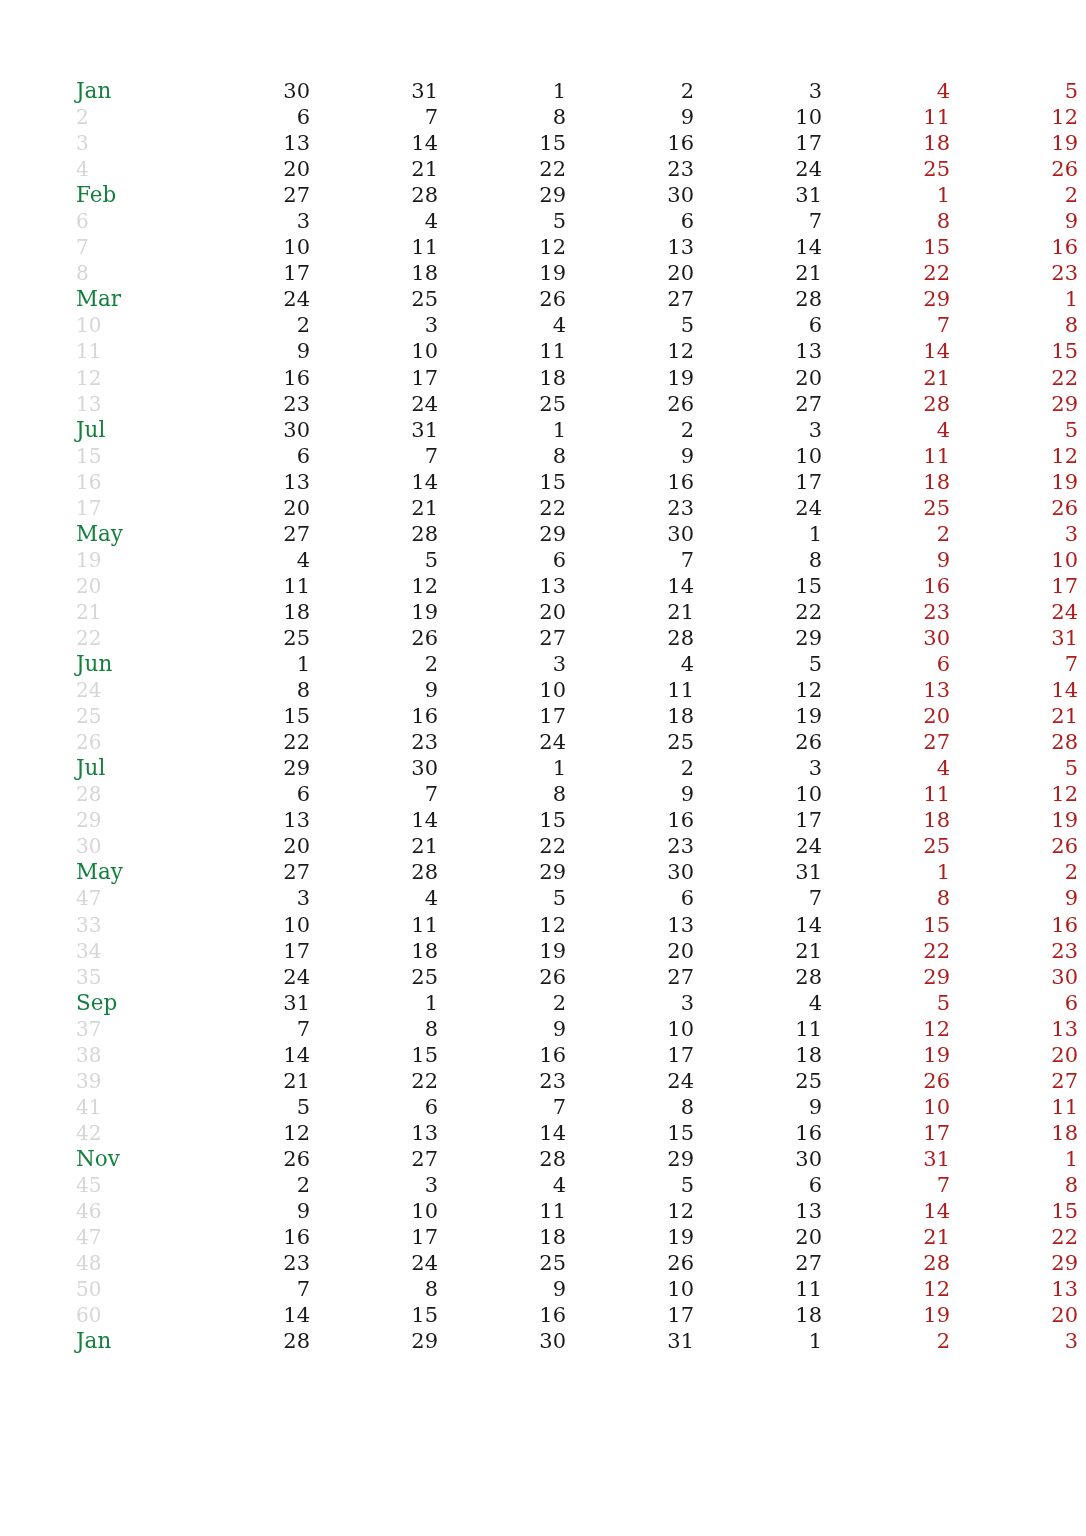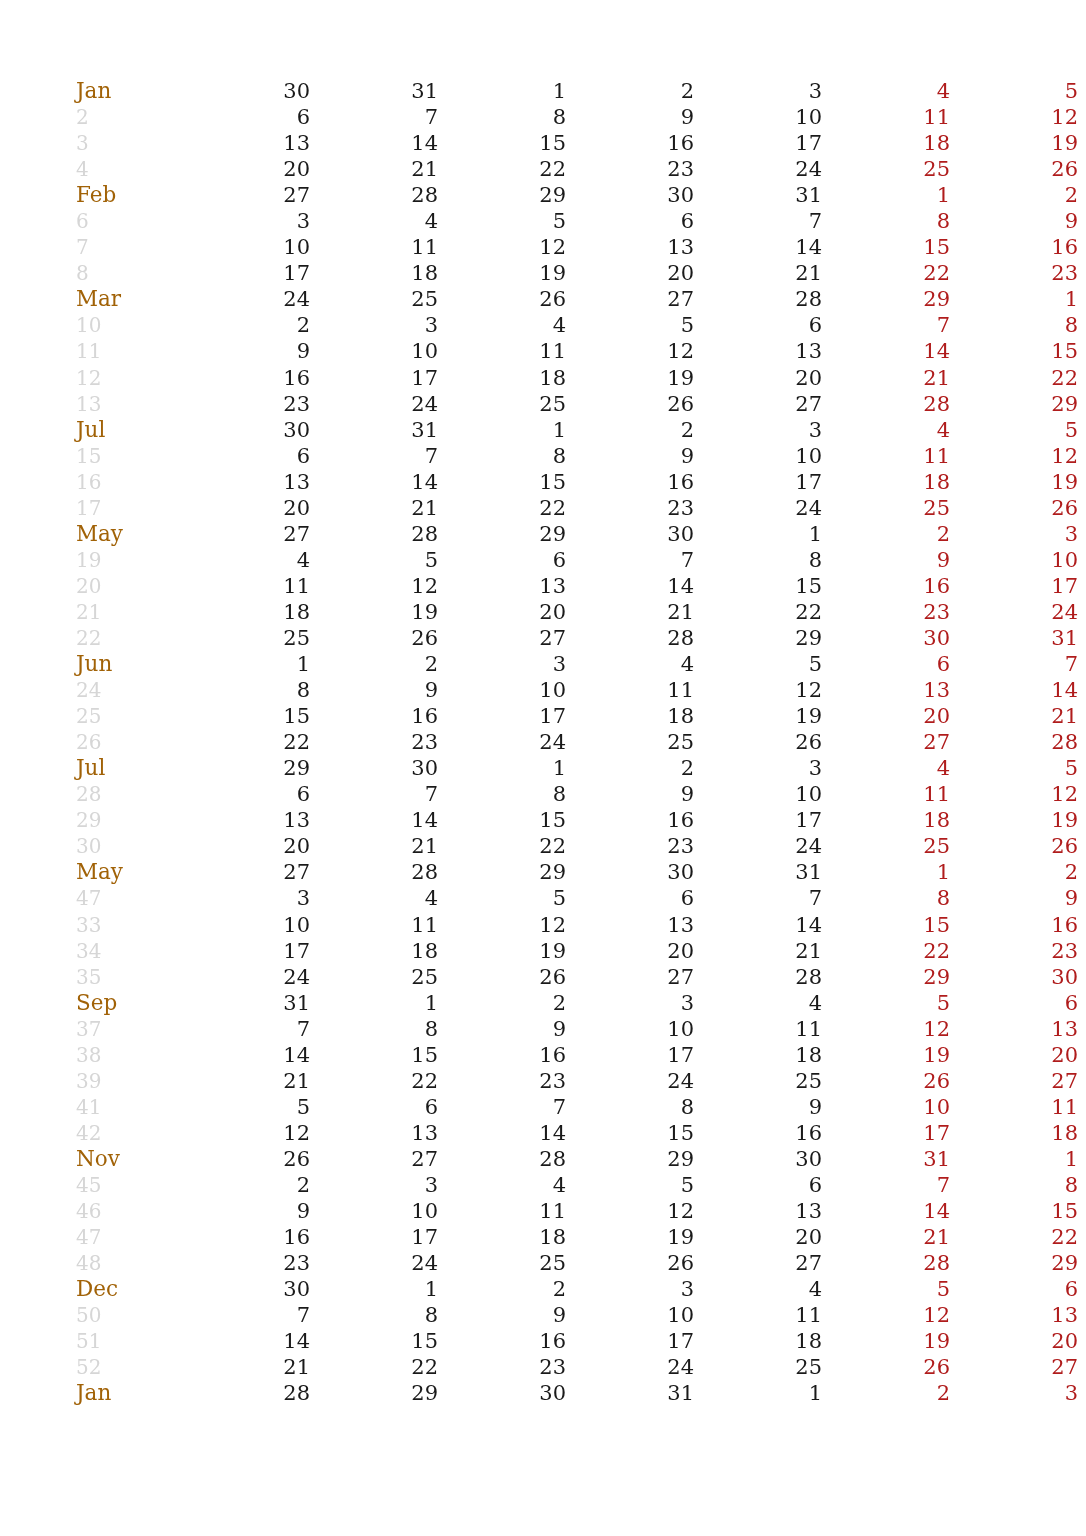--- a/index.html
+++ b/index.html
@@ -47,21 +47,21 @@
     white-space: nowrap;
   }
 
   
   td.row-label {
     width: 106px;
     text-align: left;
     padding-right: 0;
   }
   td.row-label.month {
-    color: #a16207;
+    color: #15803d;
     font-size: 21.5px;
   }
   td.row-label.week {
     color: #d6d6d6;
     font-size: 20px;
   }
 
   
   td.day {
     width: 128px;
@@ -536,58 +536,38 @@
           <td class="row-label week">48</td>
           <td class="day weekday">23</td>
           <td class="day weekday">24</td>
           <td class="day weekday">25</td>
           <td class="day weekday">26</td>
           <td class="day weekday">27</td>
           <td class="day weekend">28</td>
           <td class="day weekend">29</td>
         </tr>
         <tr>
-          <td class="row-label month">Dec</td>
-          <td class="day weekday">30</td>
-          <td class="day weekday">1</td>
-          <td class="day weekday">2</td>
-          <td class="day weekday">3</td>
-          <td class="day weekday">4</td>
-          <td class="day weekend">5</td>
-          <td class="day weekend">6</td>
-        </tr>
-        <tr>
           <td class="row-label week">50</td>
           <td class="day weekday">7</td>
           <td class="day weekday">8</td>
           <td class="day weekday">9</td>
           <td class="day weekday">10</td>
           <td class="day weekday">11</td>
           <td class="day weekend">12</td>
           <td class="day weekend">13</td>
         </tr>
         <tr>
-          <td class="row-label week">51</td>
+          <td class="row-label week">60</td>
           <td class="day weekday">14</td>
           <td class="day weekday">15</td>
           <td class="day weekday">16</td>
           <td class="day weekday">17</td>
           <td class="day weekday">18</td>
           <td class="day weekend">19</td>
           <td class="day weekend">20</td>
-        </tr>
-        <tr>
-          <td class="row-label week">52</td>
-          <td class="day weekday">21</td>
-          <td class="day weekday">22</td>
-          <td class="day weekday">23</td>
-          <td class="day weekday">24</td>
-          <td class="day weekday">25</td>
-          <td class="day weekend">26</td>
-          <td class="day weekend">27</td>
         </tr>
         <tr>
           <td class="row-label month">Jan</td>
           <td class="day weekday">28</td>
           <td class="day weekday">29</td>
           <td class="day weekday">30</td>
           <td class="day weekday">31</td>
           <td class="day weekday">1</td>
           <td class="day weekend">2</td>
           <td class="day weekend">3</td>

